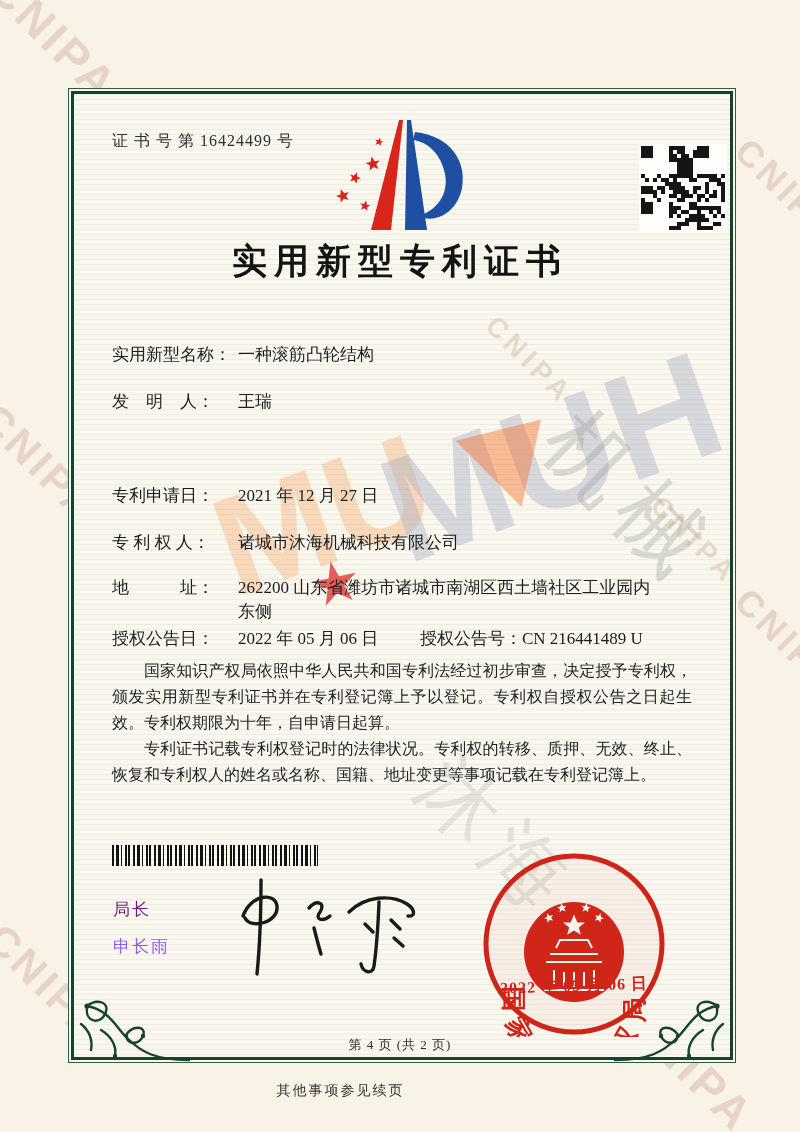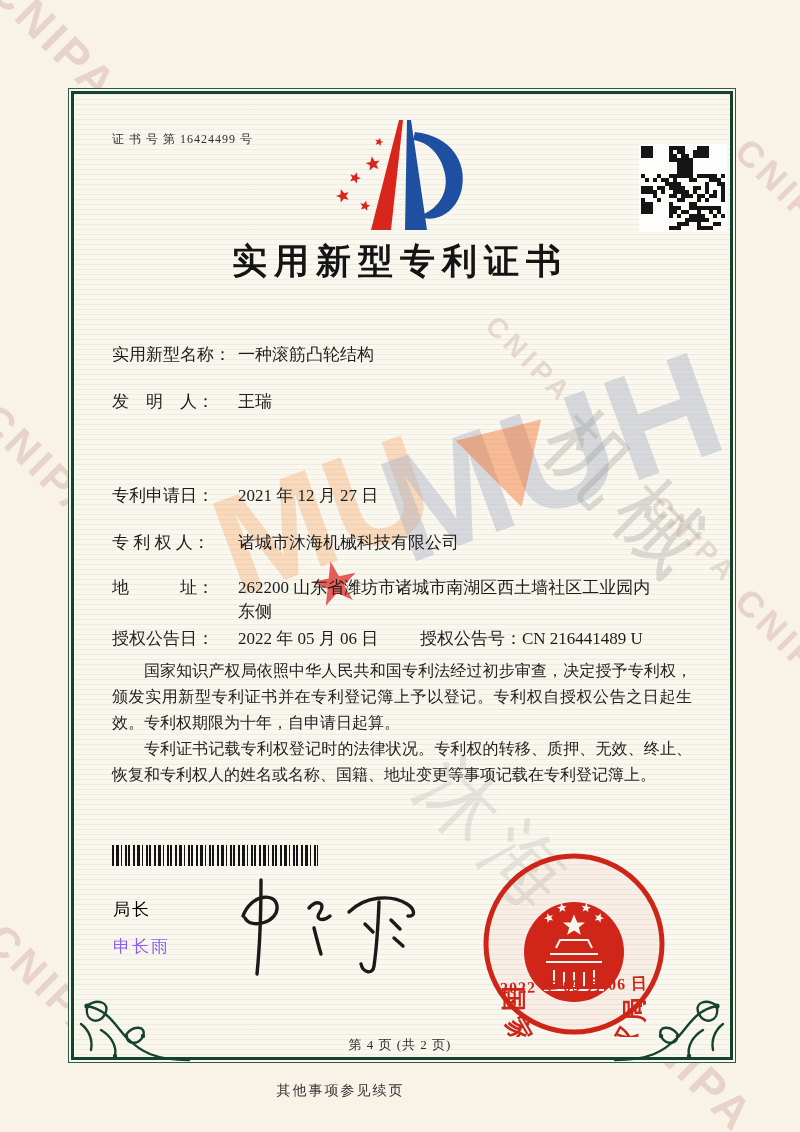--- a/index.html
+++ b/index.html
@@ -32,21 +32,21 @@
   .wm-star{position:absolute;left:235px;top:455px;font-size:58px;color:rgba(222,44,38,0.75);
     transform:rotate(-12deg);font-family:"DejaVu Sans",sans-serif;}
   .wm-jx{position:absolute;left:455px;top:345px;font-size:86px;color:rgba(148,152,148,0.32);
     transform:rotate(45deg);letter-spacing:14px;white-space:nowrap;}
   .wm-mh{position:absolute;left:330px;top:690px;font-size:80px;color:rgba(150,154,150,0.22);
     transform:rotate(45deg);letter-spacing:12px;white-space:nowrap;}
   .wm-cnipa-in{position:absolute;font-family:"Liberation Sans","DejaVu Sans",sans-serif;font-weight:bold;
     color:rgba(202,176,160,0.42);transform:rotate(45deg);letter-spacing:5px;white-space:nowrap;}
 
   
-  .cert-no{position:absolute;left:112px;top:131px;font-size:12px;color:#2e2e2e;letter-spacing:1px;}
+  .cert-no{position:absolute;left:112px;top:131px;font-size:16px;color:#2e2e2e;letter-spacing:1px;}
   .logo{position:absolute;left:333px;top:116px;}
   .qr{position:absolute;left:639px;top:144px;width:88px;height:88px;background:#fdfdfb;}
   .qr i{position:absolute;width:4px;height:4px;background:#151515;}
   .finder{position:absolute;width:20px;height:20px;border:4px solid #151515;background:#fff;}
   .finder::after{content:"";position:absolute;inset:4px;background:#151515;}
   .f-tl{left:2px;top:2px;} .f-tr{left:58px;top:2px;} .f-bl{left:2px;top:58px;}
 
   .title{position:absolute;left:0;top:238px;width:800px;text-align:center;
     font-size:35px;font-weight:bold;color:#141414;letter-spacing:7px;}
 
@@ -59,21 +59,21 @@
     color:#232323;text-align:justify;text-indent:2em;margin:0;}
 
   .barcode{position:absolute;left:112px;top:845px;width:206px;height:21px;
     background:repeating-linear-gradient(90deg,
       #141414 0 2px, rgba(0,0,0,0) 2px 4px,
       #141414 4px 7px, rgba(0,0,0,0) 7px 9px,
       #141414 9px 10px, rgba(0,0,0,0) 10px 13px,
       #141414 13px 15px, rgba(0,0,0,0) 15px 16px,
       #141414 16px 18px, rgba(0,0,0,0) 18px 21px);}
 
-  .issuer-title{position:absolute;left:113px;top:898px;font-size:17px;color:#000000;letter-spacing:2px;}
+  .issuer-title{position:absolute;left:113px;top:898px;font-size:17px;color:#701a75;letter-spacing:2px;}
   .issuer-name{position:absolute;left:113px;top:935px;font-size:17px;color:#8b5cf6;letter-spacing:2px;}
   .signature{position:absolute;left:215px;top:872px;}
 
   .seal{position:absolute;left:481px;top:851px;}
   .seal-date{position:absolute;left:488px;top:976px;width:172px;text-align:center;
     font-size:16px;font-weight:bold;color:#cf2418;letter-spacing:1px;transform:rotate(-2deg);}
 
   .page-info{position:absolute;left:0;top:1036px;width:800px;text-align:center;
     font-size:13px;color:#2e2e2e;letter-spacing:1px;}
   .footer-note{position:absolute;left:0;top:1082px;width:681px;text-align:center;

